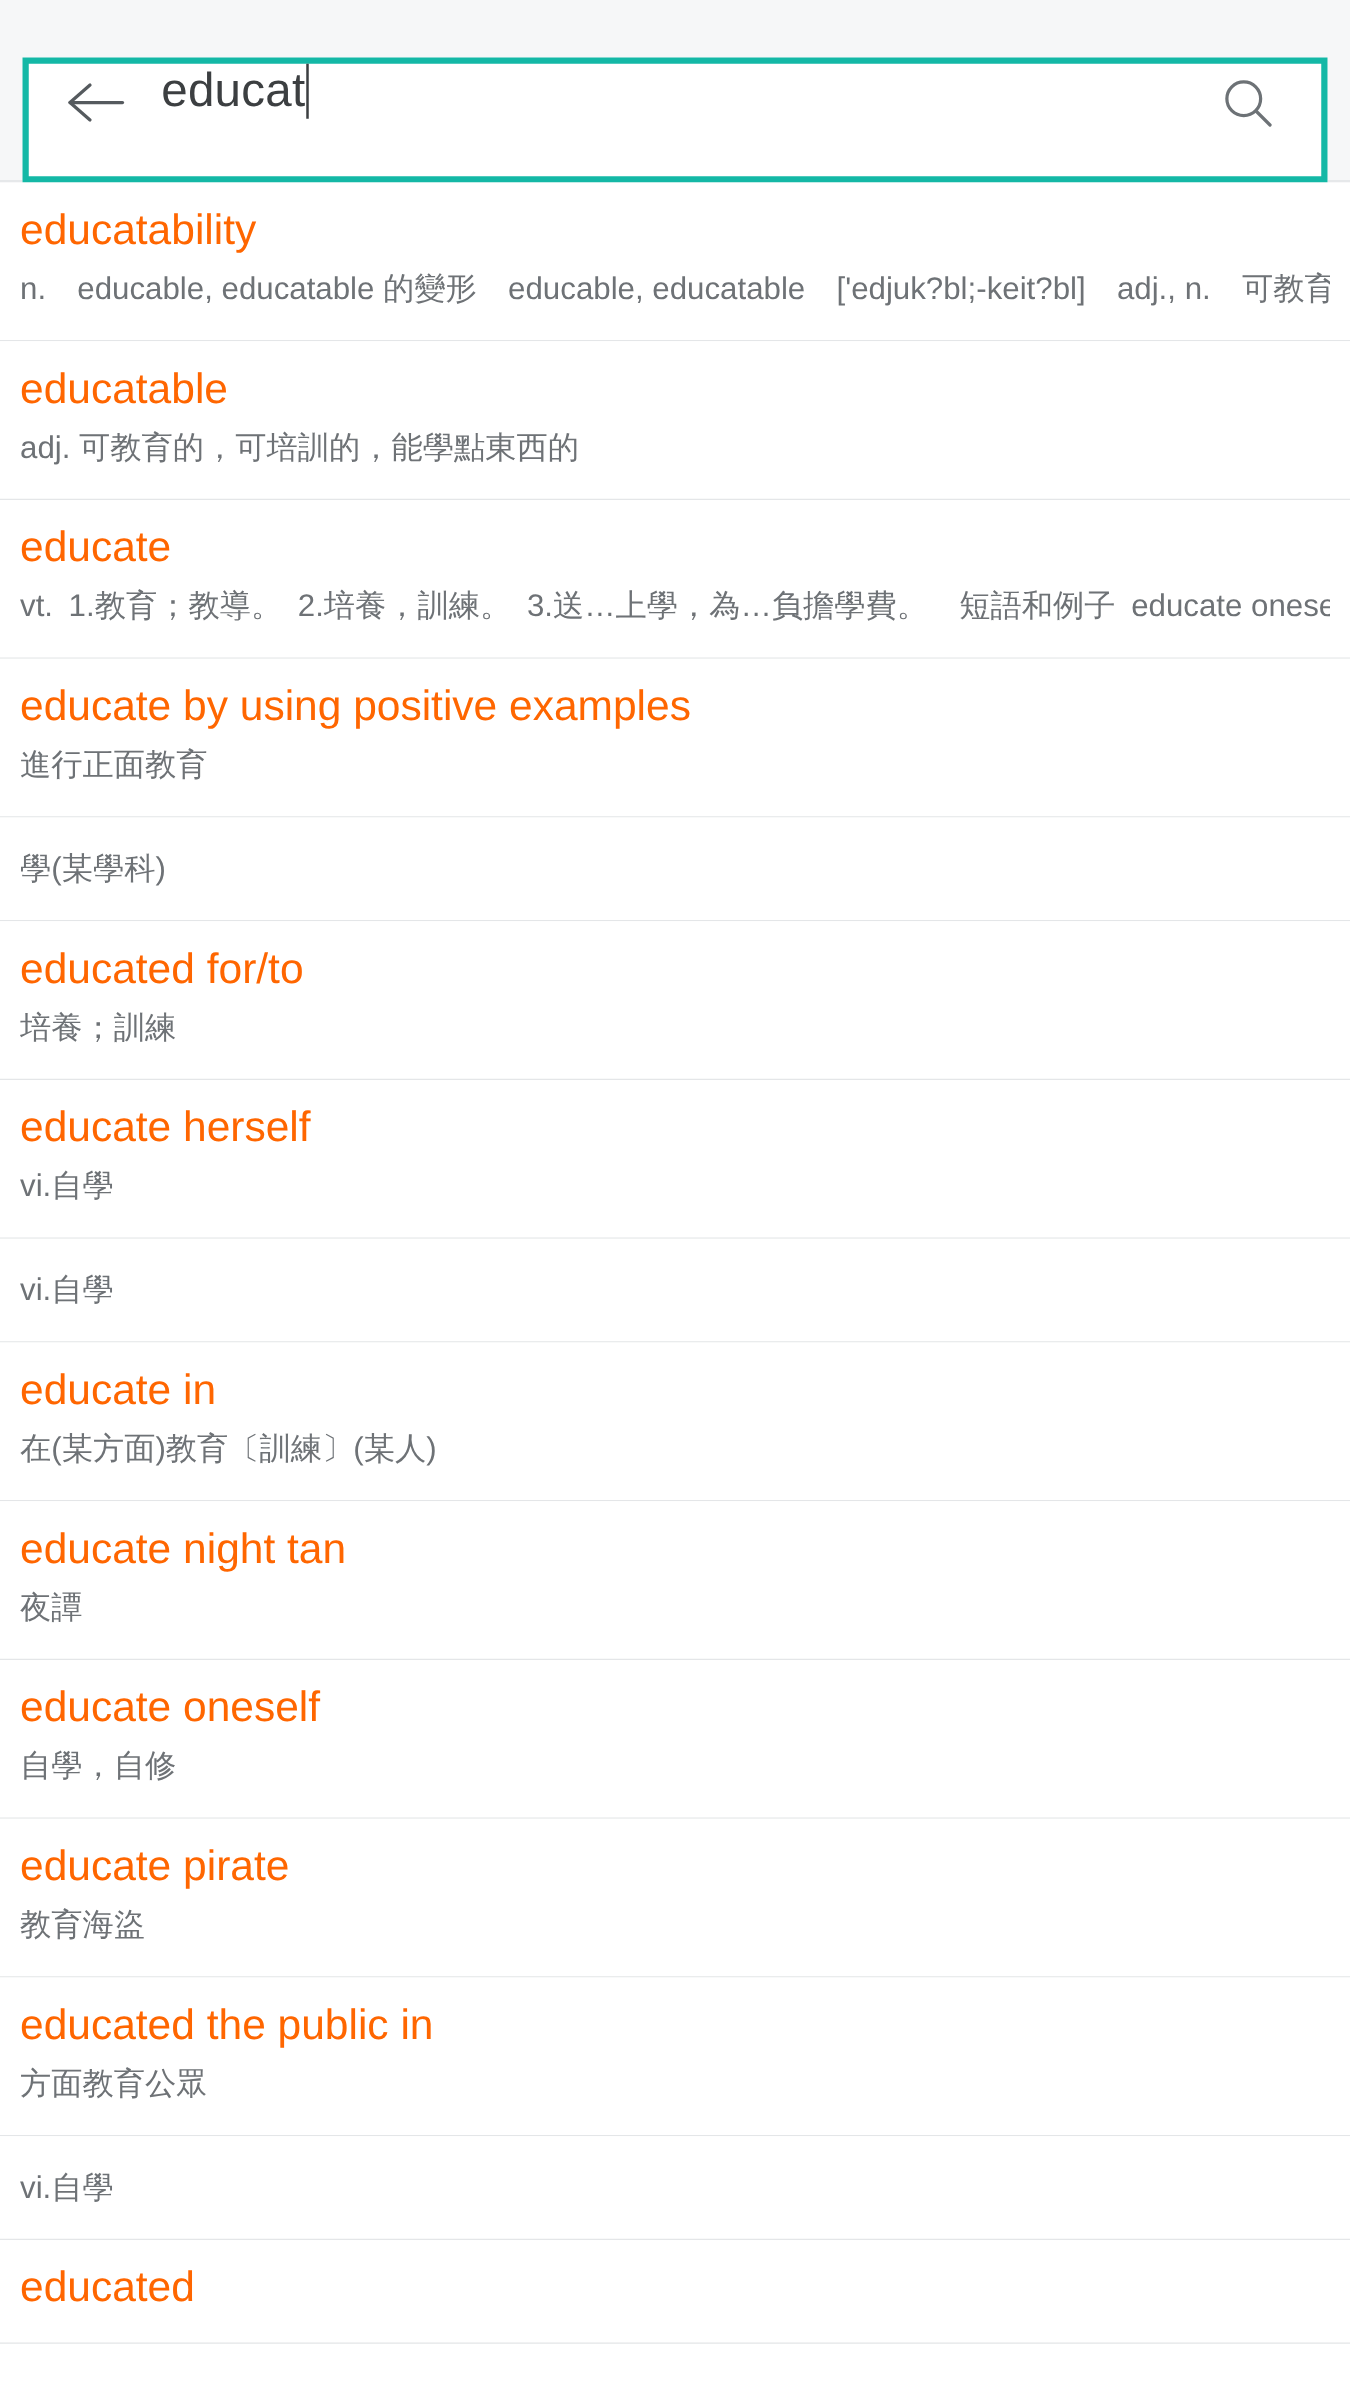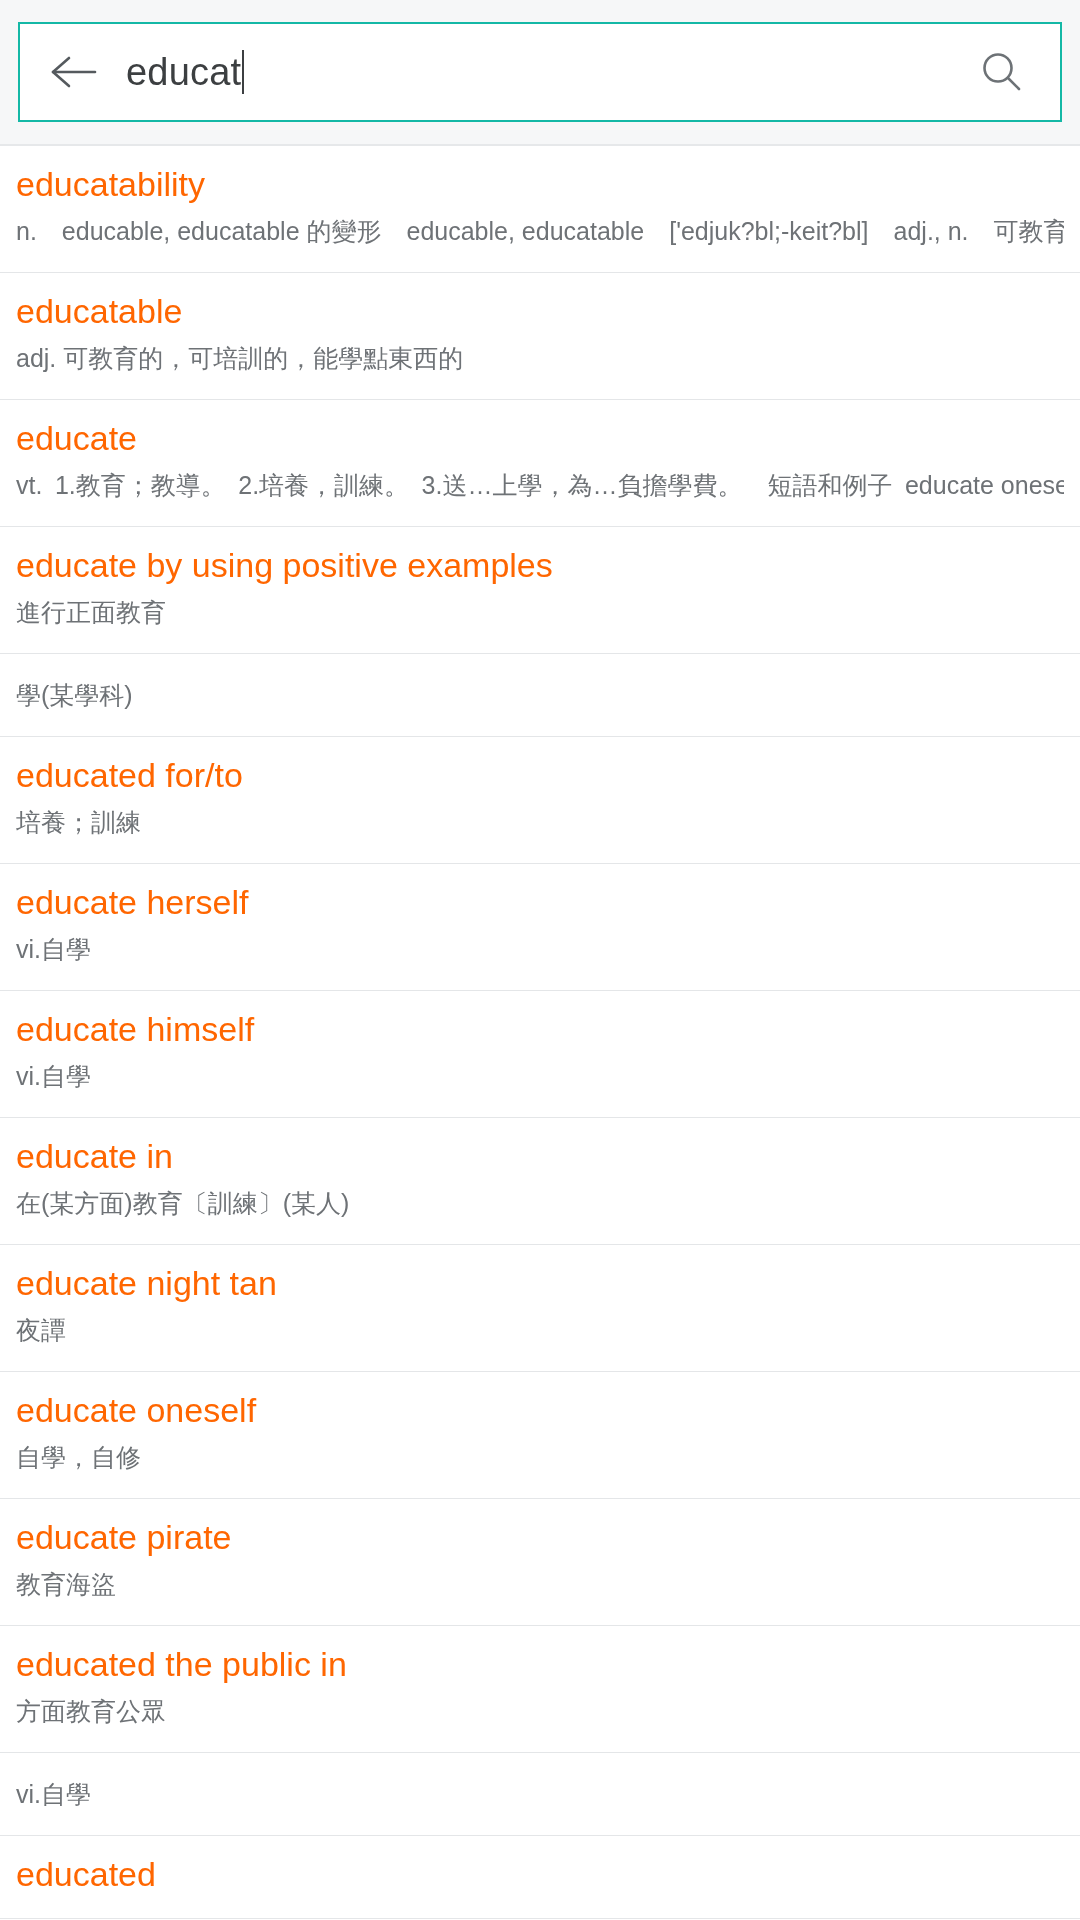--- a/index.html
+++ b/index.html
@@ -23,24 +23,25 @@
   .search-region {
     background: #f6f7f8;
     padding: 22px 18px 22px 18px;
     height: 146px;
     border-bottom: 2px solid #e6e8ea;
   }
 
   .search-box {
     height: 100px;
     background: #ffffff;
-    border: 2px solid #14b8a6;
-    display: flex;
-    align-items: center;
+    border: 5px solid #14b8a6;
+    display: flex;
+    align-items: flex-start;
     padding: 0 26px 0 22px;
+    margin-top: 24px;
   }
 
   .back-btn {
     width: 62px;
     height: 62px;
     flex: 0 0 62px;
     display: flex;
     align-items: center;
     justify-content: center;
   }
@@ -171,21 +172,20 @@
       <div class="result-term">educated for/to</div>
       <div class="result-def">培養；訓練</div>
     </div>
 
     <div class="result-row">
       <div class="result-term">educate herself</div>
       <div class="result-def">vi.自學</div>
     </div>
 
     <div class="result-row">
-      <div class="result-term">educate himself</div>
       <div class="result-def">vi.自學</div>
     </div>
 
     <div class="result-row">
       <div class="result-term">educate in</div>
       <div class="result-def">在(某方面)教育〔訓練〕(某人)</div>
     </div>
 
     <div class="result-row">
       <div class="result-term">educate night tan</div>

